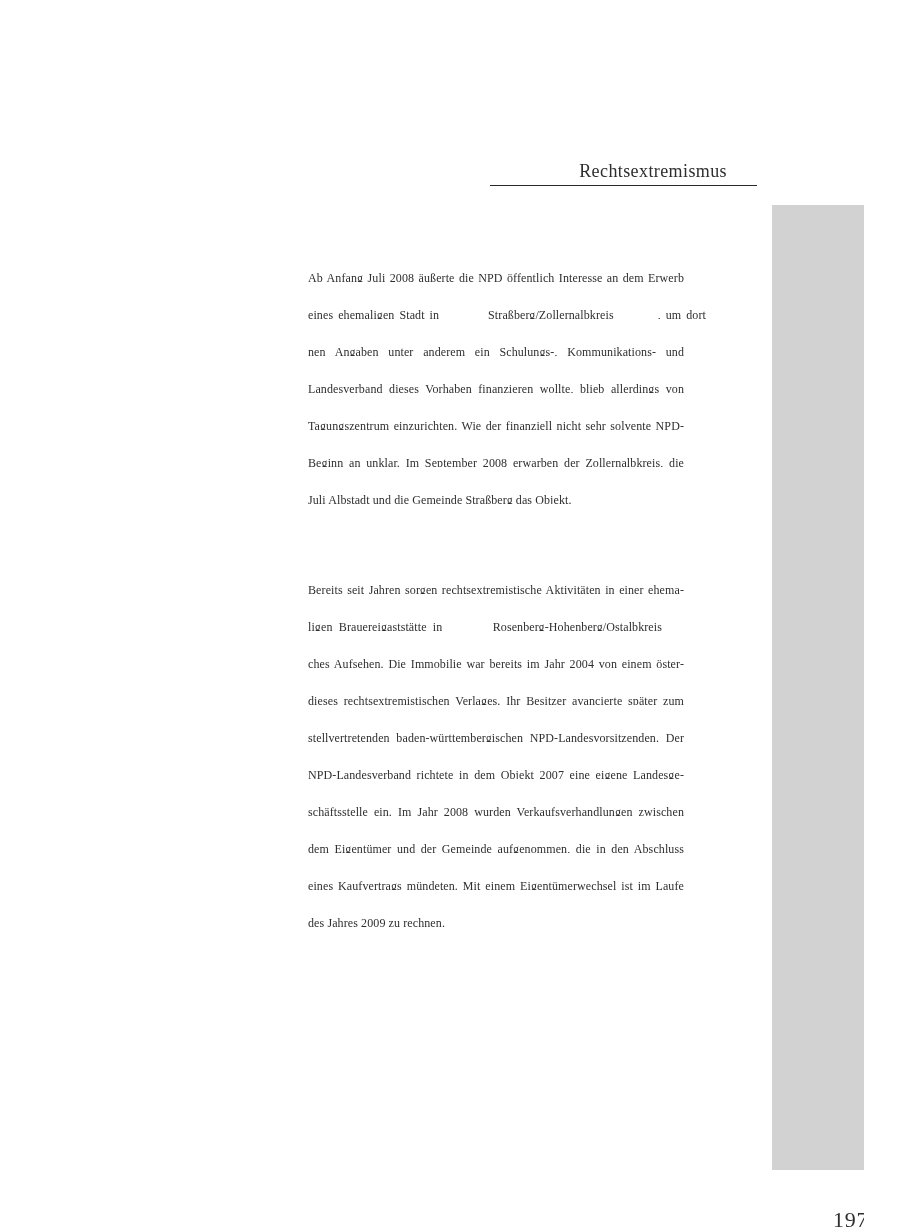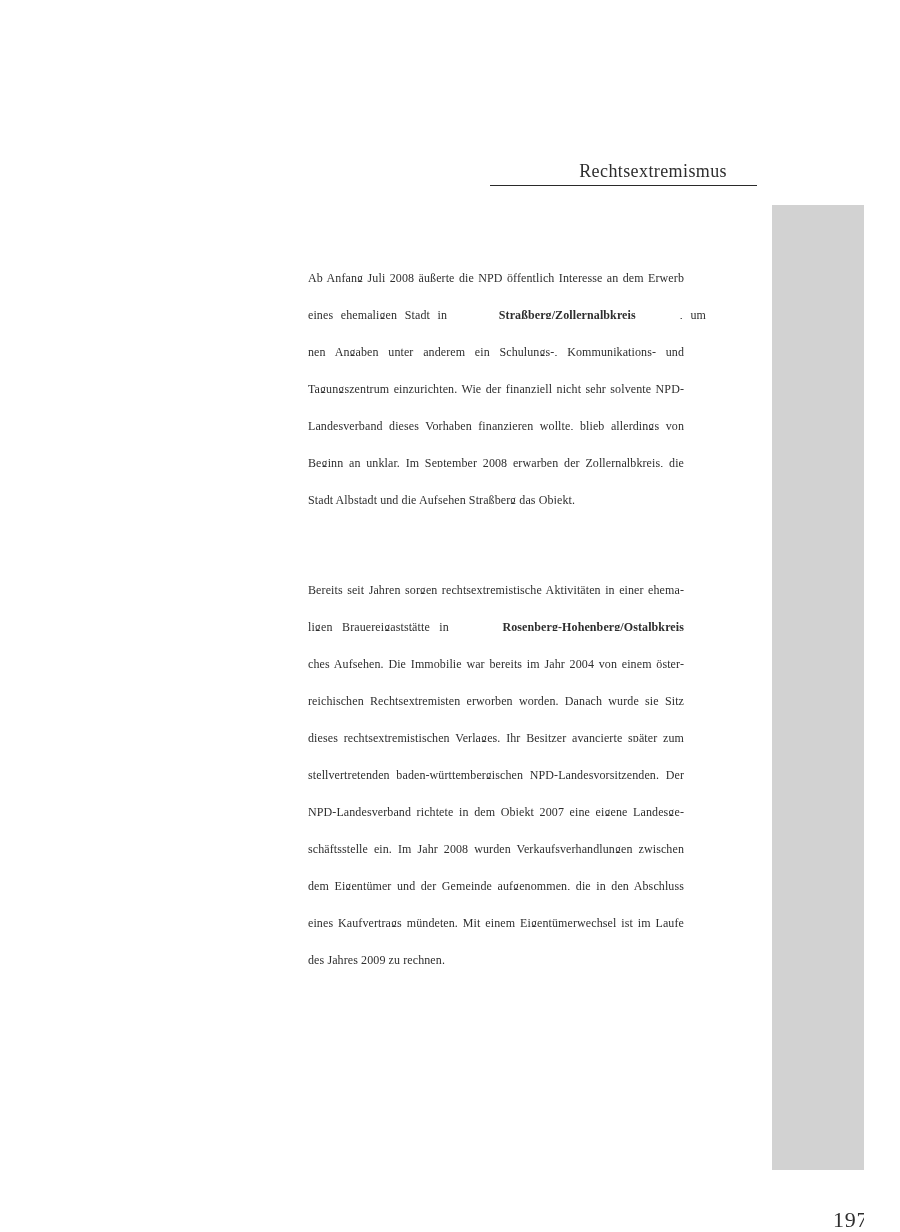--- a/index.html
+++ b/index.html
@@ -41,21 +41,21 @@
     letter-spacing: 0.1px;
   }
   .paragraph + .paragraph { margin-top: 23px; }
   .line {
     text-align: justify;
     text-align-last: justify;
     height: 23px;
     overflow: hidden;
   }
   .line.last { text-align-last: left; }
-  .bold { font-weight: bold; }
+  .bold { font-weight: normal; }
   .margin-block {
     position: absolute;
     left: 700px;
     top: 133px;
     width: 162px;
     height: 965px;
     background: var(--sidebar);
   }
   .page-number {
     position: absolute;
@@ -71,30 +71,29 @@
 <div class="page">
   <div class="running-header">
     <span>Rechtsextremismus</span>
   </div>
 
   <div class="body-text">
       <div class="paragraph">
         <div class="line"><span class="">Ab Anfang Juli 2008 äußerte die NPD öffentlich Interesse an dem Erwerb</span></div>
         <div class="line"><span class="">eines ehemaligen Stadt in </span><span class="bold">Straßberg/Zollernalbkreis</span><span class="">, um dort ligen eige-</span></div>
         <div class="line"><span class="">nen Angaben unter anderem ein Schulungs-, Kommunikations- und</span></div>
+        <div class="line"><span class="">Landesverband dieses Vorhaben finanzieren wollte, blieb allerdings von</span></div>
         <div class="line"><span class="">Tagungszentrum einzurichten. Wie der finanziell nicht sehr solvente NPD-</span></div>
-        <div class="line"><span class="">Landesverband dieses Vorhaben finanzieren wollte, blieb allerdings von</span></div>
         <div class="line"><span class="">Beginn an unklar. Im September 2008 erwarben der Zollernalbkreis, die</span></div>
-        <div class="line last"><span class="">Stadt Albstadt und die Aufsehen Straßberg das Objekt.</span></div>
+        <div class="line last"><span class="">Juli Albstadt und die Gemeinde Straßberg das Objekt.</span></div>
       </div>
       <div class="paragraph">
         <div class="line"><span class="">Bereits seit Jahren sorgen rechtsextremistische Aktivitäten in einer ehema-</span></div>
         <div class="line"><span class="">ligen Brauereigaststätte in </span><span class="bold">Rosenberg-Hohenberg/Ostalbkreis</span><span class=""> für öffentli-</span></div>
         <div class="line"><span class="">ches Aufsehen. Die Immobilie war bereits im Jahr 2004 von einem öster-</span></div>
-        <div class="line"><span class="">reichischen Rechtsextremisten erworben worden. Danach wurde sie Sitz</span></div>
         <div class="line"><span class="">dieses rechtsextremistischen Verlages. Ihr Besitzer avancierte später zum</span></div>
         <div class="line"><span class="">stellvertretenden baden-württembergischen NPD-Landesvorsitzenden. Der</span></div>
         <div class="line"><span class="">NPD-Landesverband richtete in dem Objekt 2007 eine eigene Landesge-</span></div>
         <div class="line"><span class="">schäftsstelle ein. Im Jahr 2008 wurden Verkaufsverhandlungen zwischen</span></div>
         <div class="line"><span class="">dem Eigentümer und der Gemeinde aufgenommen, die in den Abschluss</span></div>
         <div class="line"><span class="">eines Kaufvertrags mündeten. Mit einem Eigentümerwechsel ist im Laufe</span></div>
         <div class="line last"><span class="">des Jahres 2009 zu rechnen.</span></div>
       </div>
     </div>
 

